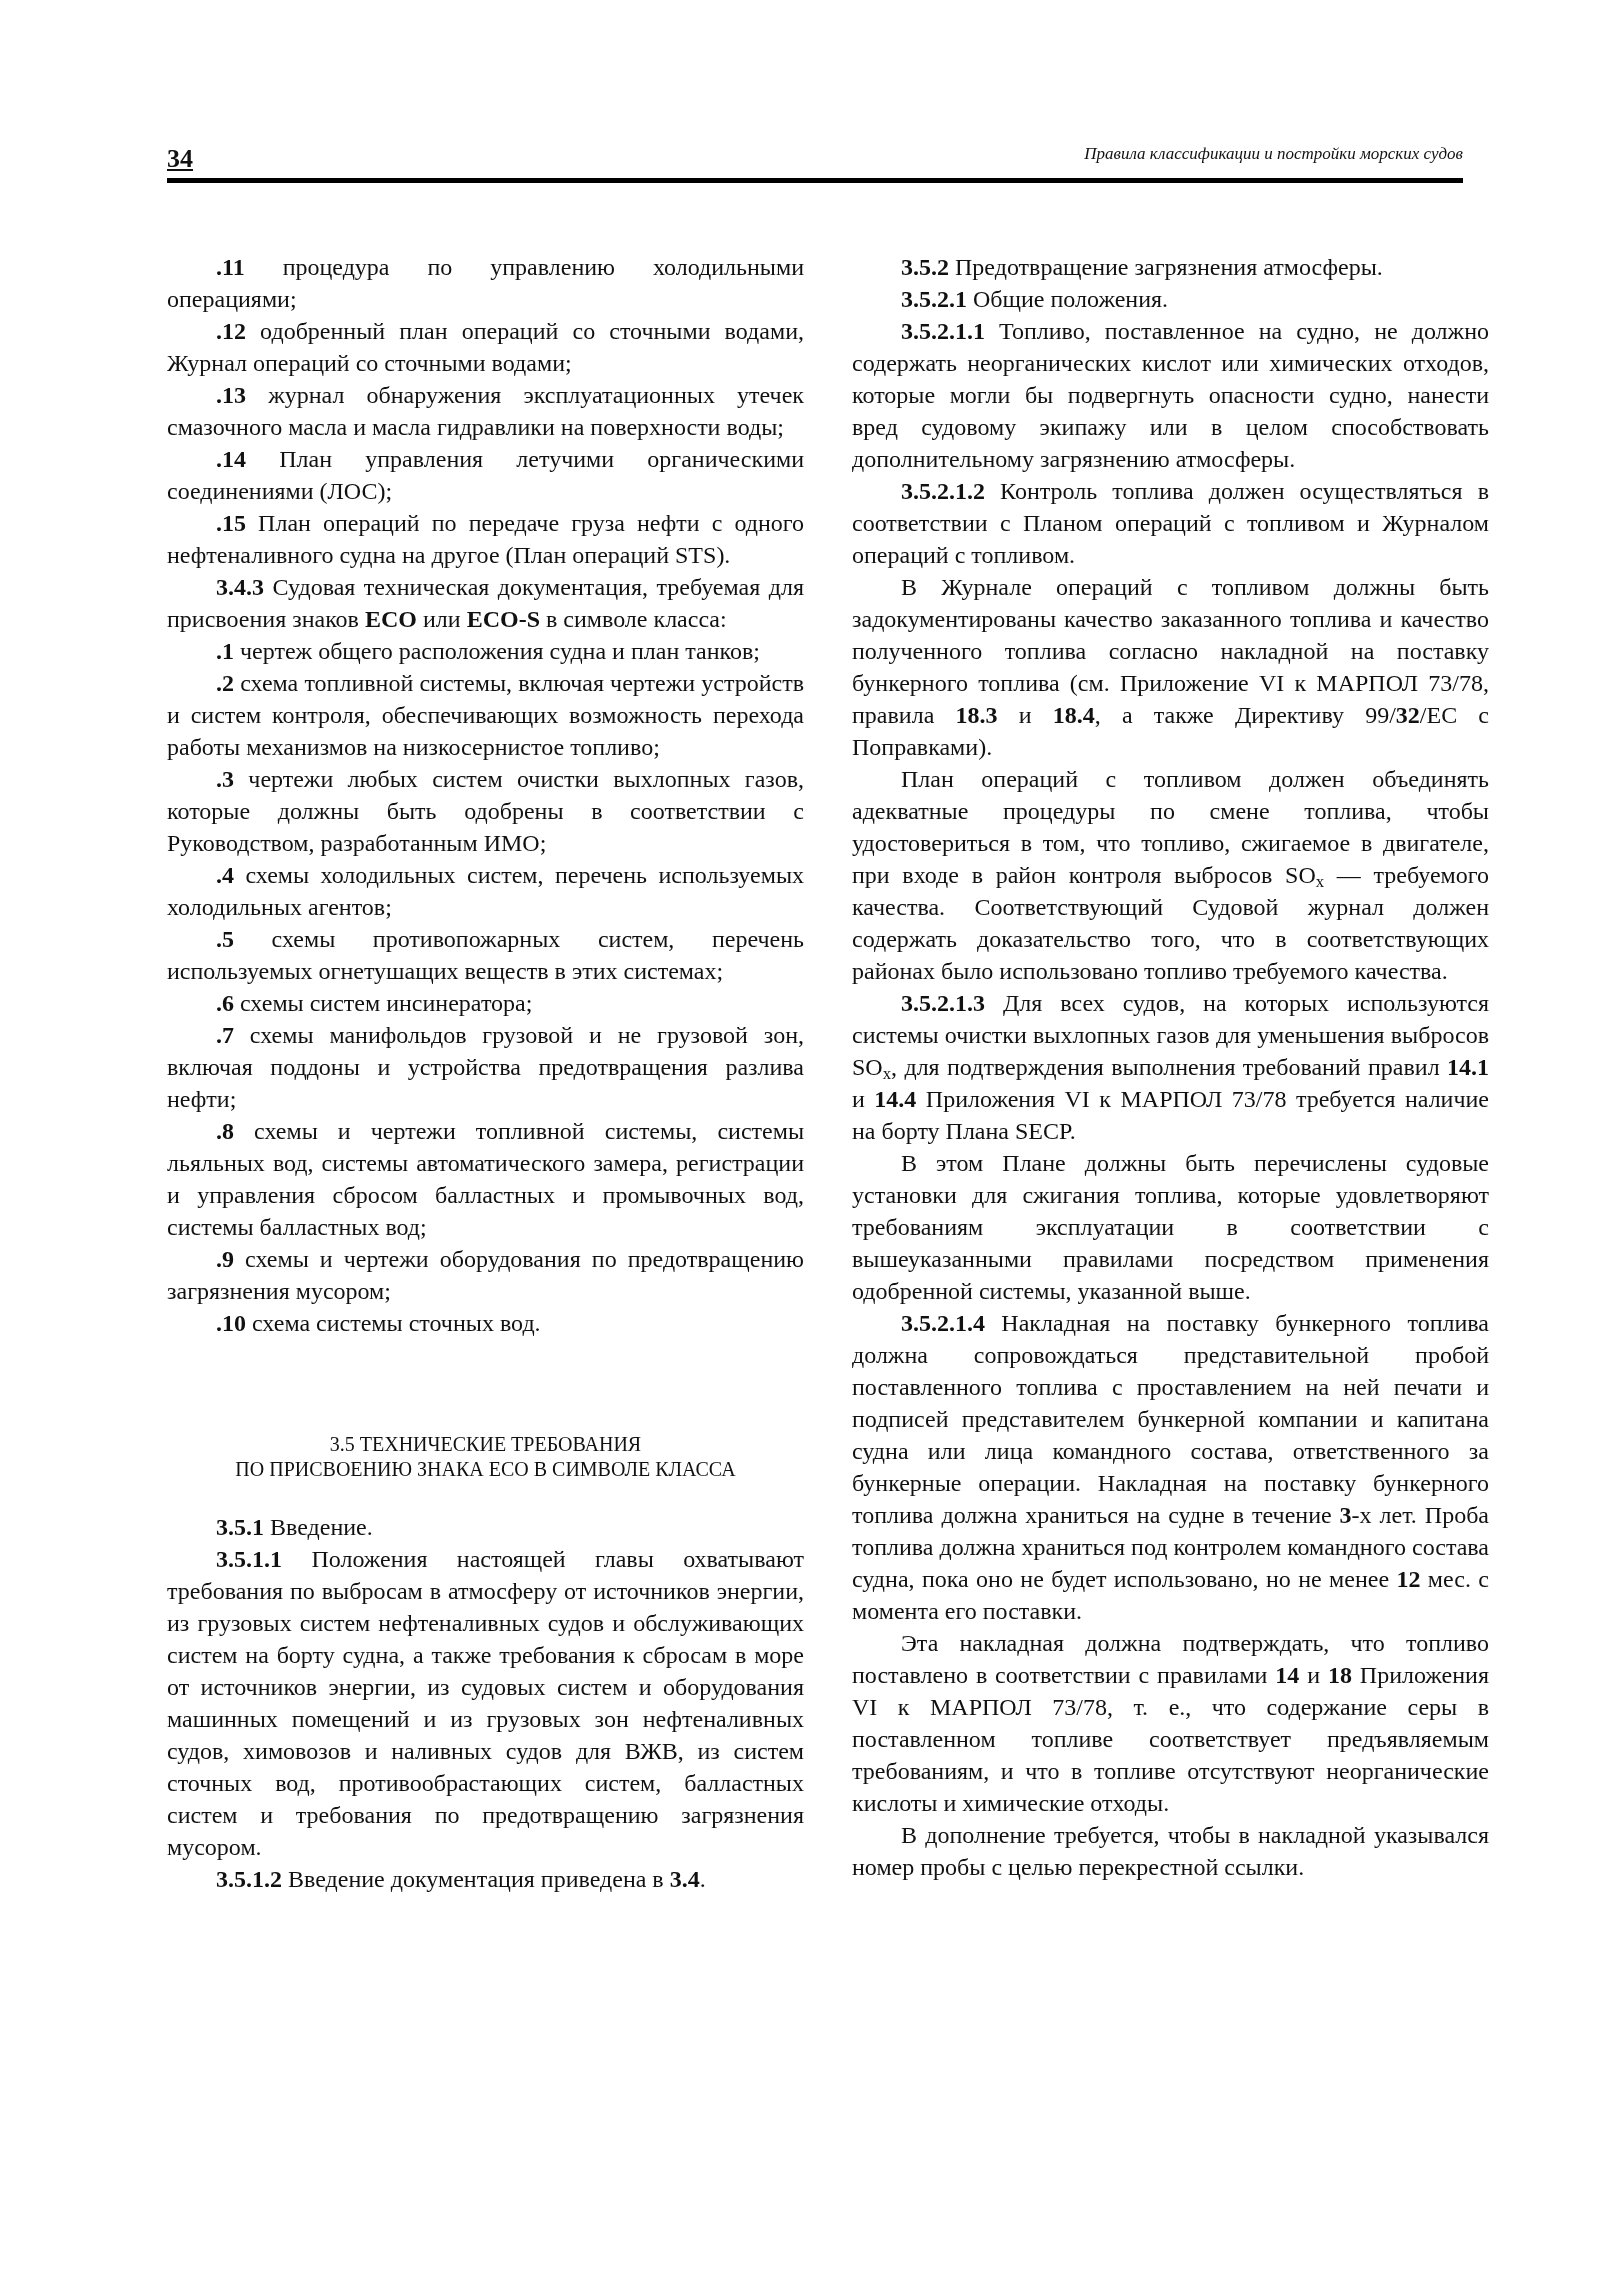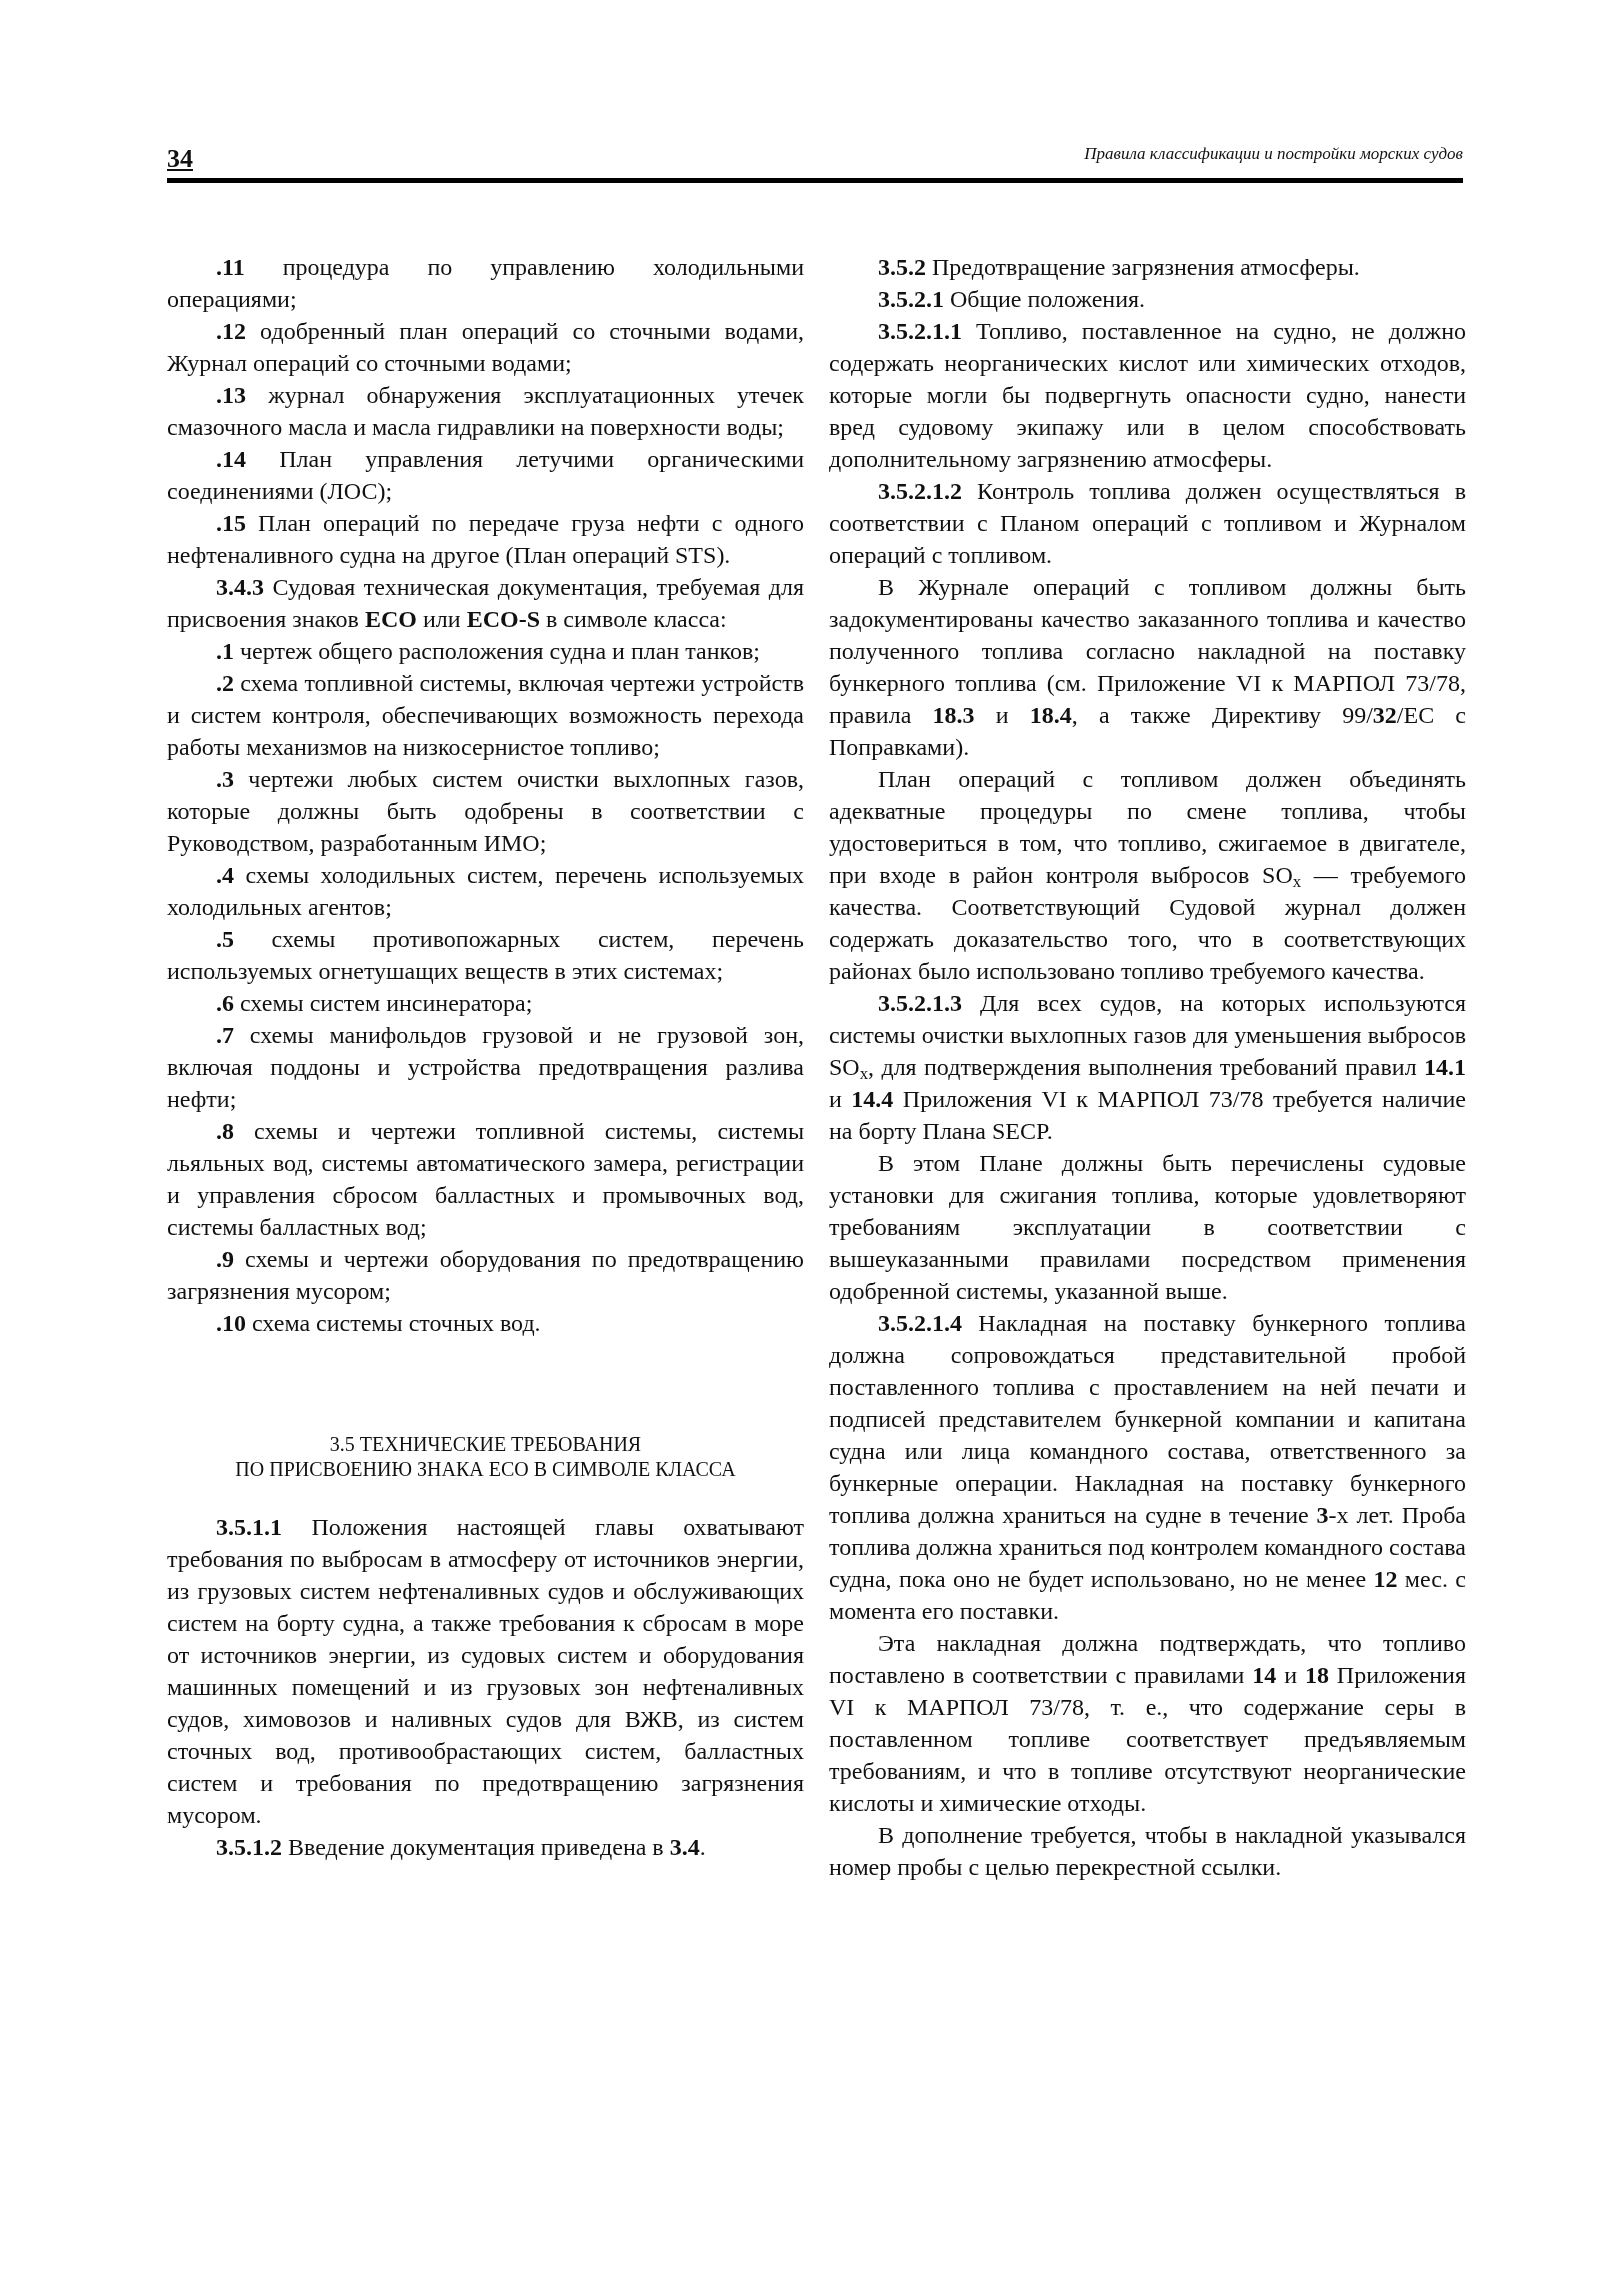--- a/index.html
+++ b/index.html
@@ -16,21 +16,21 @@
   }
   .running-title {
     position: absolute; right: 0; top: 0; font-size: 17px; font-style: italic;
   }
   .column {
     position: absolute; top: 251px; width: 637px;
     font-size: 24px; line-height: 32px; text-align: justify;
     hyphens: manual;
   }
   .col-left { left: 167px; }
-  .col-right { left: 829px; }
+  .col-right { left: 852px; }
   .p { margin: 0; text-indent: 49px; }
   .b { font-weight: bold; }
   sub { font-size: 0.7em; line-height: 0; vertical-align: -0.25em; }
   .section-heading {
     margin: 93px 0 29px 0; text-align: center; text-indent: 0;
     font-weight: normal; font-size: 20px; line-height: 25px;
     text-transform: uppercase;
   }
 </style>
 </head>
@@ -59,20 +59,21 @@
   <p class="p"><span class="b">.7</span><span> схемы манифольдов грузовой и не грузовой зон, включая поддоны и устройства предотвращения разлива нефти;</span></p>
   <p class="p"><span class="b">.8</span><span> схемы и чертежи топливной системы, системы льяльных вод, системы автоматического замера, регистрации и управления сбросом балластных и промывочных вод, системы балластных вод;</span></p>
   <p class="p"><span class="b">.9</span><span> схемы и чертежи оборудования по пре­дотвращению загрязнения мусором;</span></p>
   <p class="p"><span class="b">.10</span><span> схема системы сточных вод.</span></p>
 
   <div class="section-heading">
     <div>3.5 Технические требования</div>
     <div>по присвоению знака ECO в символе класса</div>
   </div>
 
+  <p class="p"><span class="b">3.5.1</span><span> Введение.</span></p>
   <p class="p"><span class="b">3.5.1.1</span><span> Положения настоящей главы охватывают требования по выбросам в атмосферу от источников энергии, из грузовых систем нефтеналивных судов и обслуживающих систем на борту судна, а также требования к сбросам в море от источников энергии, из судовых систем и оборудования машинных помещений и из грузовых зон нефтеналивных судов, химовозов и наливных судов для ВЖВ, из систем сточных вод, противообрастающих систем, балластных систем и требования по предотвращению загрязнения мусором.</span></p>
   <p class="p"><span class="b">3.5.1.2</span><span> Введение документация приведена в </span><span class="b">3.4</span><span>.</span></p>
 </div>
 
 <div class="column col-right">
   <p class="p"><span class="b">3.5.2</span><span> Предотвращение загрязнения атмосферы.</span></p>
   <p class="p"><span class="b">3.5.2.1</span><span> Общие положения.</span></p>
   <p class="p"><span class="b">3.5.2.1.1</span><span> Топливо, поставленное на судно, не должно содержать неорганических кислот или химических отходов, которые могли бы подвергнуть опасности судно, нанести вред судовому экипажу или в целом способствовать дополнительному загрязнению атмосферы.</span></p>
   <p class="p"><span class="b">3.5.2.1.2</span><span> Контроль топлива должен осущест­вляться в соответствии с Планом операций с топливом и Журналом операций с топливом.</span></p>
 

